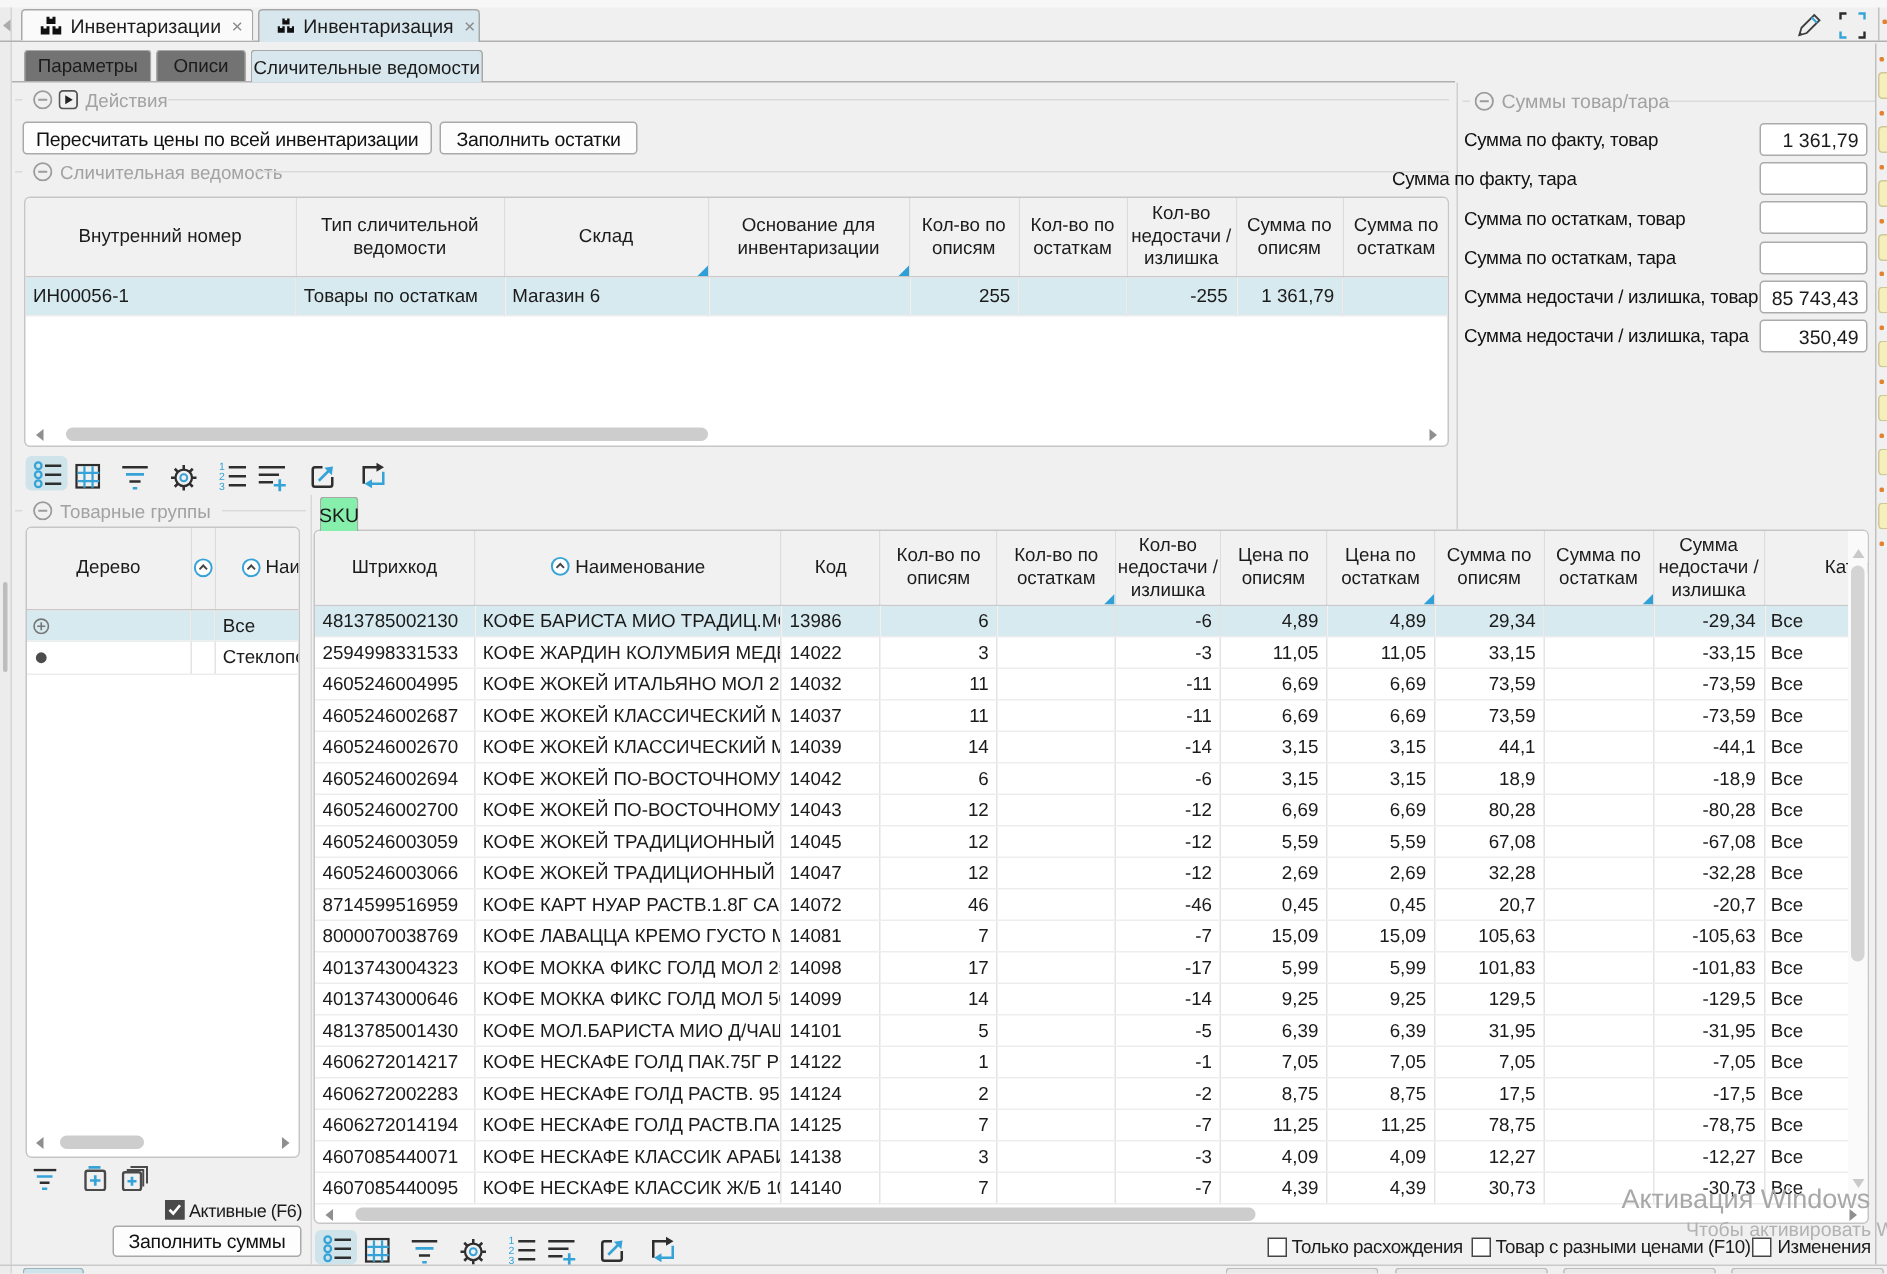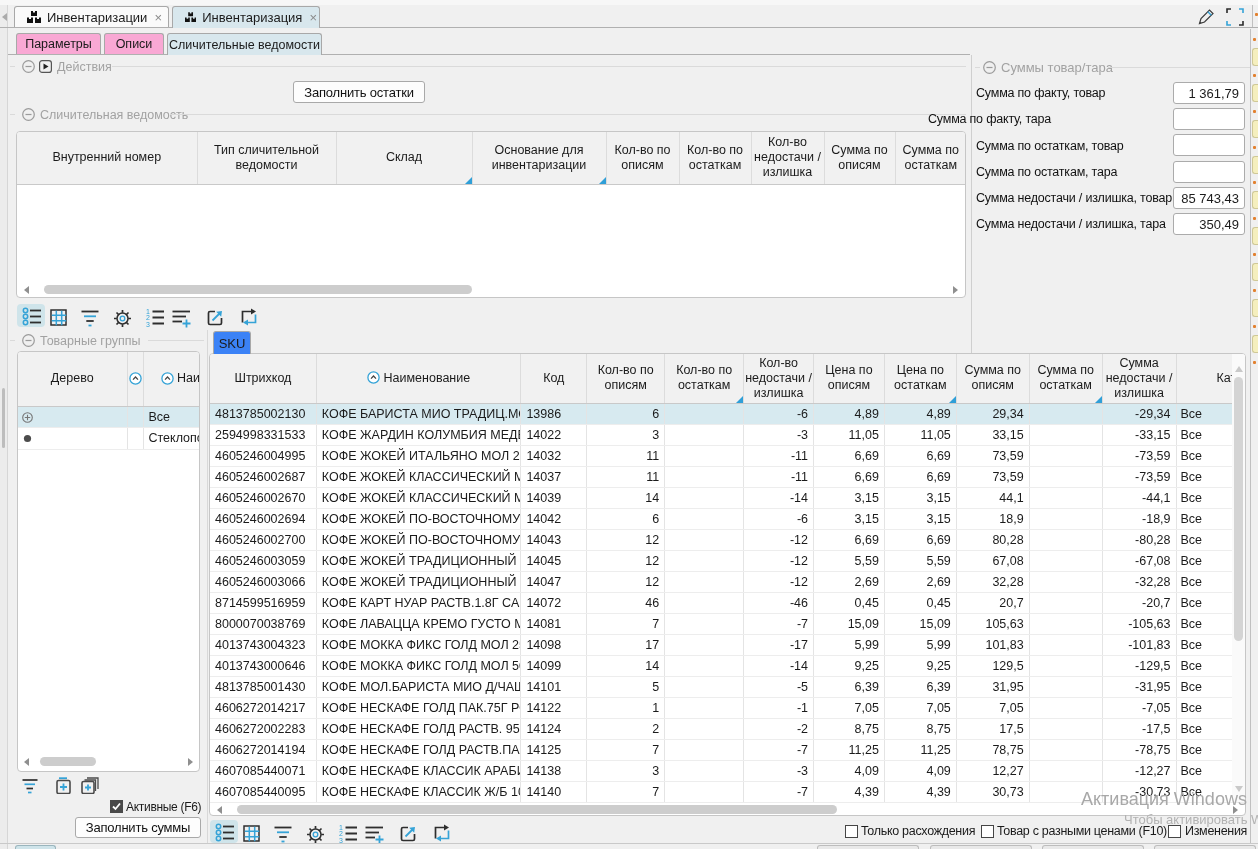--- a/index.html
+++ b/index.html
@@ -7,21 +7,21 @@
   html,body { width:1258px; height:849px; overflow:hidden; }
   body { font-family:"Liberation Sans", sans-serif; font-size:12.5px; color:#1b1b1b; background:#f0f0f0; }
   #root { position:absolute; top:0; left:0; width:1258px; height:849px; background:#f0f0f0; }
   .abs { position:absolute; }
   .hl { position:absolute; height:1px; background:#b9b9b9; }
   .vl { position:absolute; width:1px; background:#c9c9c9; }
   .tab1 { position:absolute; top:6px; height:21px; background:#fafafa; border:1px solid #a8a8a8; border-bottom:none; border-radius:3px 3px 0 0; display:flex; align-items:center; z-index:2; }
   .tab1.act { background:#d8e7ed; height:22px; z-index:3; }
   .tab1 .lbl { font-size:13px; margin-left:6px; }
   .tab1 .x { color:#8a8a8a; font-size:13px; margin-left:7px; margin-right:2px; }
-  .tab2 { position:absolute; top:33px; height:21px; background:#f9a8d4; border:1px solid #a8a8a8; border-bottom:none; border-radius:3px 3px 0 0; display:flex; align-items:center; justify-content:center; font-size:12.5px; white-space:nowrap; overflow:hidden; z-index:2; }
+  .tab2 { position:absolute; top:33px; height:21px; background:#737373; border:1px solid #a8a8a8; border-bottom:none; border-radius:3px 3px 0 0; display:flex; align-items:center; justify-content:center; font-size:12.5px; white-space:nowrap; overflow:hidden; z-index:2; }
   .tab2.act { background:#d8e7ed; height:22px; z-index:3; }
   .grouplbl { position:absolute; color:#a2a2a2; font-size:12.5px; white-space:nowrap; }
   .gline { position:absolute; height:1px; background:#dadada; }
   .btn { position:absolute; background:#fdfdfd; border:1px solid #a9a9a9; border-radius:3px; display:flex; align-items:center; justify-content:center; font-size:13px; color:#111; letter-spacing:-0.2px; white-space:nowrap; }
   .tbl { position:absolute; background:#fff; border:1px solid #c6c6c6; border-radius:4px; overflow:hidden; }
   table { border-collapse:collapse; table-layout:fixed; width:100%; }
   td, th { font-weight:normal; overflow:hidden; white-space:nowrap; font-size:12.5px; padding:0; }
   .hdr td { background:#f1f1f1; border-right:1px solid #dcdcdc; border-bottom:1px solid #c9c9c9; text-align:center; vertical-align:middle; line-height:15px; position:relative; }
   .hdr td:last-child { border-right:none; }
   .row td { border-right:1px solid #e4e4e4; border-bottom:1px solid #ededed; vertical-align:middle; }
@@ -92,20 +92,21 @@
   <svg class="abs" style="left:22px;top:60px;" width="13" height="13" viewBox="0 0 13 13">
     <circle cx="6.5" cy="6.5" r="5.8" fill="none" stroke="#9b9b9b" stroke-width="1.2"></circle>
     <path d="M3.5 6.5 H9.5" stroke="#9b9b9b" stroke-width="1.2"></path>
   </svg>
   <svg class="abs" style="left:39px;top:60px;" width="13" height="13" viewBox="0 0 13 13">
     <rect x="0.6" y="0.6" width="11.8" height="11.8" rx="2.5" fill="none" stroke="#555" stroke-width="1.2"></rect>
     <path d="M4.5 3.5 L9.5 6.5 L4.5 9.5 Z" fill="#222"></path>
   </svg>
   <div class="grouplbl" style="left:57px;top:60px;">Действия</div>
   <div class="gline" style="left:112px;top:66px;width:854px;"></div>
+  <div class="btn" style="left:15px;top:81px;width:273px;height:22px;">Пересчитать цены по всей инвентаризации</div>
   <div class="btn" style="left:293px;top:81px;width:132px;height:22px;">Заполнить остатки</div>
 
   <div class="gline" style="left:10px;top:114px;width:5px;"></div>
   <svg class="abs" style="left:22px;top:108px;" width="13" height="13" viewBox="0 0 13 13">
     <circle cx="6.5" cy="6.5" r="5.8" fill="none" stroke="#9b9b9b" stroke-width="1.2"></circle>
     <path d="M3.5 6.5 H9.5" stroke="#9b9b9b" stroke-width="1.2"></path>
   </svg>
   <div class="grouplbl" style="left:40px;top:108px;">Сличительная ведомость</div>
   <div class="gline" style="left:170px;top:114px;width:796px;"></div>
 
@@ -127,20 +128,31 @@
         <td>Внутренний номер</td>
         <td>Тип сличительной<br>ведомости</td>
         <td>Склад<div class="sortri"></div></td>
         <td>Основание для<br>инвентаризации<div class="sortri"></div></td>
         <td>Кол-во по<br>описям</td>
         <td>Кол-во по<br>остаткам</td>
         <td>Кол-во<br>недостачи /<br>излишка</td>
         <td>Сумма по<br>описям</td>
         <td>Сумма по<br>остаткам</td>
       </tr>
+      <tr class="row sel" style="height:26px;">
+        <td class="txt">ИН00056-1</td>
+        <td class="txt">Товары по остаткам</td>
+        <td class="txt">Магазин 6</td>
+        <td></td>
+        <td class="num">255</td>
+        <td></td>
+        <td class="num">-255</td>
+        <td class="num">1 361,79</td>
+        <td></td>
+      </tr>
     </tbody>
       </table>
 
     <div class="sb-h" style="left:1px;top:152px;width:946px;">
       <div class="arr" style="left:6px;top:2px;border-top:4px solid transparent;border-bottom:4px solid transparent;border-right:5px solid #8f8f8f;"></div>
       <div class="thumb" style="left:26px;width:428px;"></div>
       <div class="arr" style="right:6px;top:2px;border-top:4px solid transparent;border-bottom:4px solid transparent;border-left:5px solid #8f8f8f;"></div>
     </div>
   </div>
 
@@ -266,21 +278,21 @@
     </div>
   <div class="cb" style="left:110px;top:800px;background:#4a4a4a;border-color:#4a4a4a;"></div>
   <svg class="abs" style="left:111px;top:801px;" width="11" height="11" viewBox="0 0 11 11">
       <path d="M2 5.5 L4.5 8 L9 2.5" stroke="#fff" stroke-width="1.8" fill="none"></path>
     </svg>
   <div class="cblabel" style="left:126px;top:800px;font-size:12px;letter-spacing:-0.3px;">Активные (F6)</div>
   <div class="btn" style="left:75px;top:817px;width:126px;height:21px;">Заполнить суммы</div>
 
   <div class="vl" style="left:207px;top:330px;height:513px;background:#d8d8d8;"></div>
 
-  <div class="abs" style="left:213px;top:331px;width:38px;height:23px;background:#3b82f6;border:1px solid #a8a8a8;border-bottom:none;border-radius:3px 3px 0 0;z-index:3;display:flex;align-items:center;justify-content:center;font-size:13px;">SKU</div>
+  <div class="abs" style="left:213px;top:331px;width:26px;height:23px;background:#86efac;border:1px solid #a8a8a8;border-bottom:none;border-radius:3px 3px 0 0;z-index:3;display:flex;align-items:center;justify-content:center;font-size:13px;">SKU</div>
   <div class="tbl" style="left:209px;top:353px;width:1037px;height:463px;">
     <table>
       <colgroup>
           <col style="width:105px">
           <col style="width:202px">
           <col style="width:65px">
           <col style="width:77px">
           <col style="width:78px">
           <col style="width:69px">
           <col style="width:70px">

